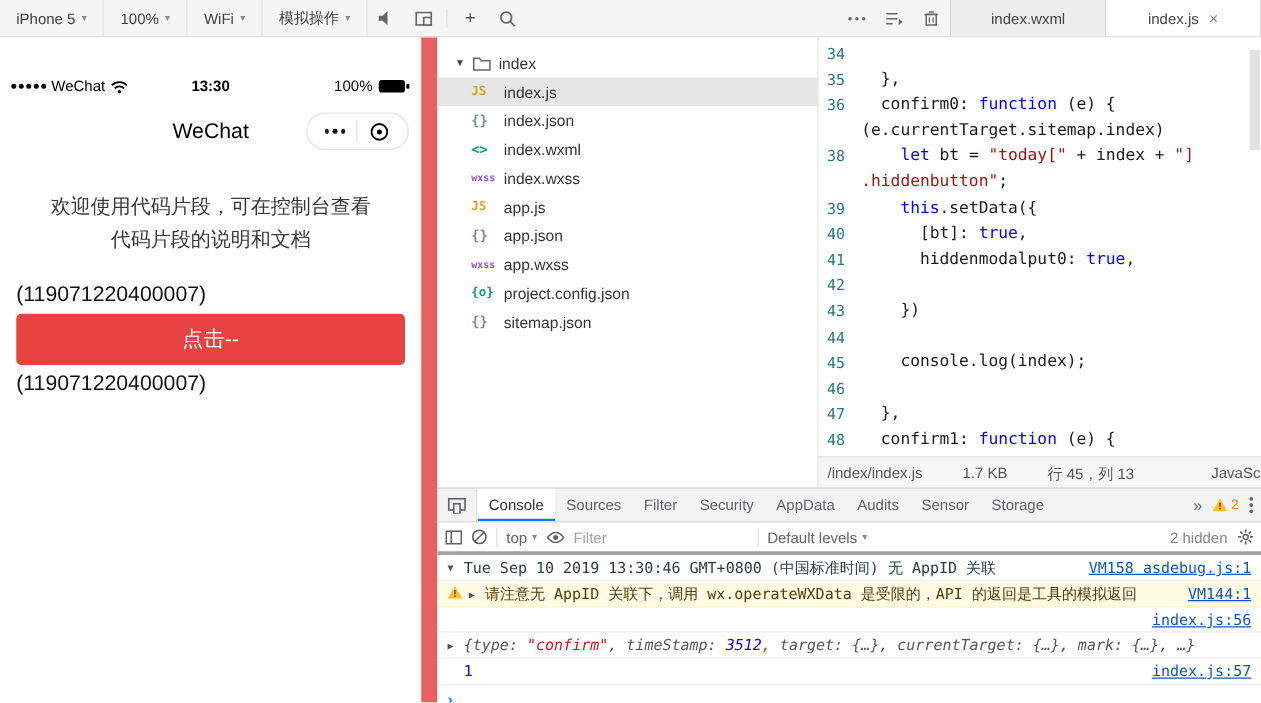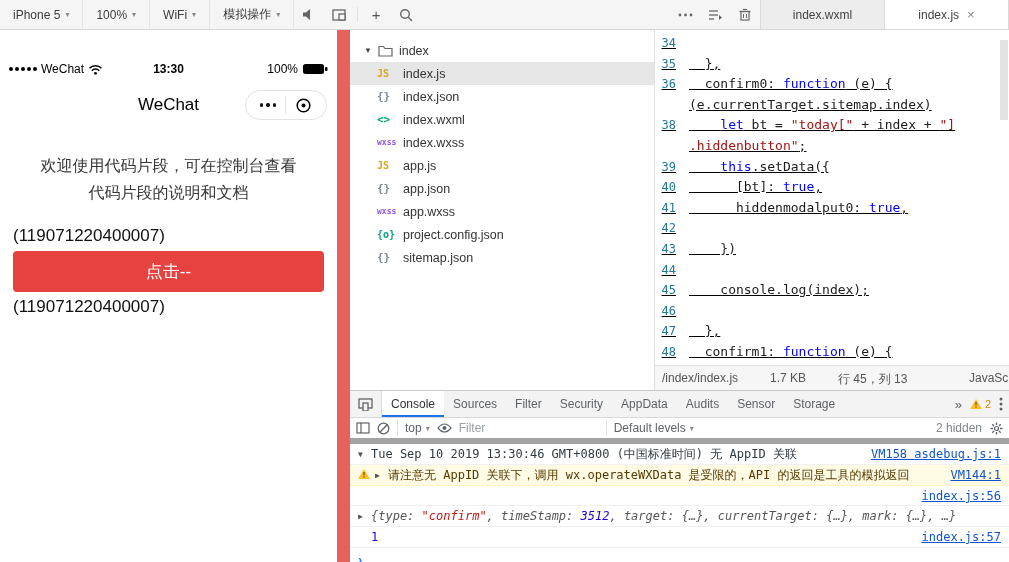--- a/index.html
+++ b/index.html
@@ -58,21 +58,21 @@
   .ic-json { color:#7d8a99; font-size:11px; }
   .ic-wxml { color:#00a870; font-size:11px; }
   .ic-wxss { color:#9254de; font-size:8px; }
   .ic-config { color:#0aa08a; font-size:10px; }
   .fname { color:#333; }
 
   
   .editor { position:absolute; left:655px; top:30px; width:354px; height:335px; background:#fff;
     overflow:hidden; padding-top:3px; }
   .crow-code { display:flex; height:20.6px; line-height:20.6px;
-    font-family:"DejaVu Sans Mono", monospace; font-size:13px;text-decoration:underline; }
+    font-family:"DejaVu Sans Mono", monospace; font-size:13px; }
   .gut { width:34px; flex:0 0 34px; text-align:right; padding-right:13px; color:#237893; font-size:12px; }
   .ctext-code { white-space:pre; color:#1b1b1b; }
   .tok-t { color:#1b1b1b; }
   .tok-k { color:#0000ff; }
   .tok-s { color:#a31515; }
   .escroll { position:absolute; right:1px; top:0; width:8px; height:335px; }
   .escroll i { position:absolute; top:10px; right:0; width:8px; height:80px; background:#e3e3e3; display:block; }
 
   .estatus { position:absolute; left:655px; top:365px; width:354px; height:25px; background:#f6f6f6;
     border-top:1px solid #e2e2e2; font-size:12px; color:#555; overflow:hidden; }
@@ -88,21 +88,21 @@
   .ctabbar { height:27px; background:#f3f3f3; border-bottom:1px solid #d9d9d9;
     display:flex; align-items:stretch; font-size:12px; color:#5f6368; }
   .cinspect { display:flex; align-items:center; padding:0 8px; border-right:1px solid #ddd; }
   .ctabs-wrap { display:flex; align-items:stretch; }
   .ctab { display:flex; align-items:center; padding:0 9px; cursor:pointer; }
   .ctab.active { color:#333; box-shadow: inset 0 -2px 0 #1a73e8; background:#fff; }
   .ct-right { margin-left:auto; display:flex; align-items:center; gap:8px; padding-right:6px; }
   .ovf { color:#5f6368; font-size:13px; }
   .warnbadge { display:flex; align-items:center; gap:3px; color:#d98500; font-size:11px; }
 
-  .ctoolbar { height:26px; border-bottom:6px solid #a3a3a3; display:flex; align-items:center;
+  .ctoolbar { height:26px; border-bottom:3px solid #a3a3a3; display:flex; align-items:center;
     font-size:12px; color:#5f6368; padding:0 6px; gap:7px; }
   .csep { width:1px; height:16px; background:#e0e0e0; }
   .cdrop { display:flex; align-items:center; gap:4px; }
   .filter-input { border:none; outline:none; font-size:12px; color:#333; width:140px;
     background:transparent; font-family:"Liberation Sans", sans-serif; }
   .filter-input::placeholder { color:#9aa0a6; }
   .c2-right { margin-left:auto; display:flex; align-items:center; gap:8px; color:#80868b; }
 
   .cmsgs { font-family:"DejaVu Sans Mono", monospace; font-size:12px; color:#303942; }
   .cmsg { display:flex; align-items:flex-start; padding:3px 8px 2px 8px; border-bottom:1px solid #f0f0f0; }

